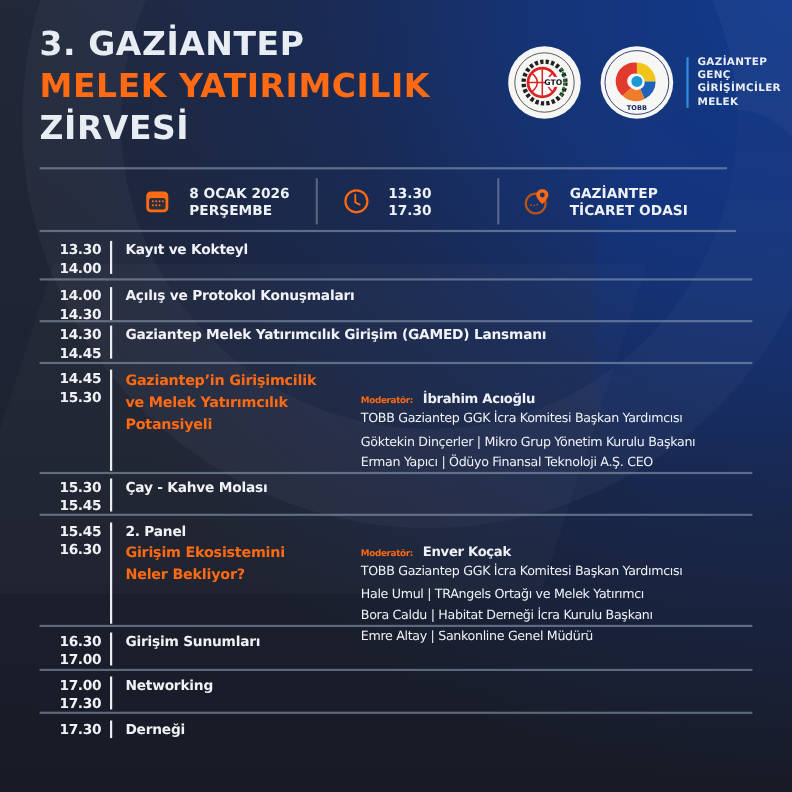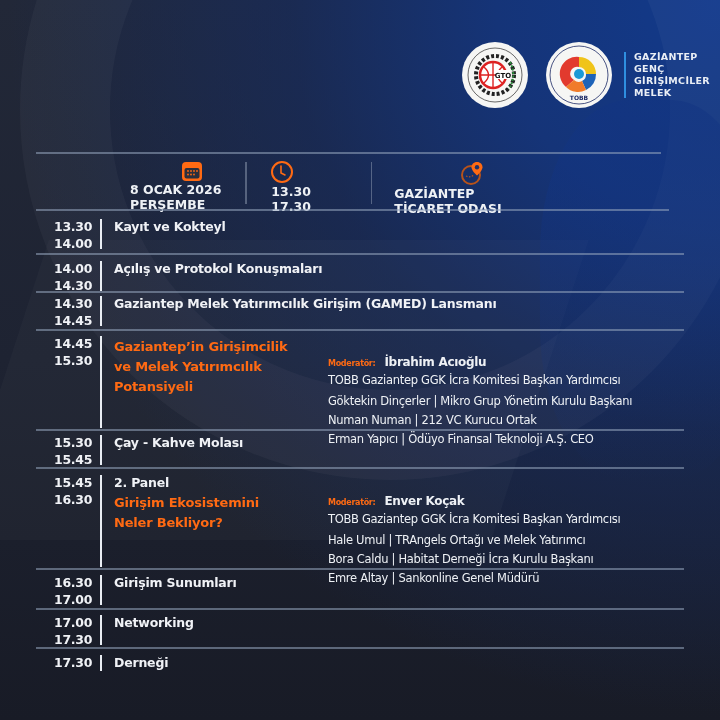--- a/index.html
+++ b/index.html
@@ -47,21 +47,21 @@
     .logo-circ svg { width: 66px; height: 66px; }
     .ggk { display: flex; align-items: center; margin-left: -6px; }
     .ggk .bar { width: 2px; height: 46px; background: #2f8fe0; margin-right: 8px; }
     .ggk .txt { font-family: "DejaVu Sans", sans-serif; font-weight: bold; font-size: 9.5px; line-height: 12px; color: #e9eef5; letter-spacing: 0.3px; }
 
     
     .hr { position: absolute; left: 36px; height: 1.5px; background: rgba(150,165,190,0.55); }
 
     
     .info { position: absolute; top: 160px; left: 130px; height: 46px; display: flex; align-items: center; }
-    .info-item { display: flex; align-items: flex-end; height: 46px; flex-direction: column; }
+    .info-item { display: flex; align-items: center; height: 46px; }
     .info-item .ic { width: 26px; height: 26px; margin-right: 16px; display: flex; align-items: center; justify-content: center; }
     .info-item .t { font-family: "DejaVu Sans", sans-serif; font-weight: bold; font-size: 12.5px; line-height: 15px; color: #eef1f5; }
     .vsep { width: 1.5px; height: 42px; background: rgba(160,170,190,0.45); margin: 0 22px 0 24px; }
 
     
     .row { position: absolute; left: 36px; width: 656px; }
     .row .times { position: absolute; left: 18px; top: 6px; width: 40px; text-align: left; font-family: "DejaVu Sans", sans-serif; font-size: 12.5px; line-height: 17px; color: #f0f2f6; font-weight: bold; letter-spacing: -0.3px; }
     .row .vline { position: absolute; left: 64px; top: 7px; width: 2px; background: #e9edf3; }
     .row .main { position: absolute; left: 78px; top: 6px; font-family: "DejaVu Sans", sans-serif; font-size: 12.5px; line-height: 17px; font-weight: bold; color: #f0f2f6; letter-spacing: -0.2px; }
     .row .ptitle { color: #ff6a13; font-size: 13px; line-height: 20px; margin-top: 2px; }
@@ -77,20 +77,25 @@
 <body>
 
 <div class="bg">
   <div class="arc1"></div>
   <div class="slab"></div>
   <div class="blue-right"></div>
 </div>
 
 <div class="content">
 
+  <div class="title">
+    <div class="line l1">3. GAZİANTEP</div>
+    <div class="line l2">MELEK YATIRIMCILIK</div>
+    <div class="line l3">ZİRVESİ</div>
+  </div>
 
   <div class="logos">
     <div class="logo-circ">
       <svg viewBox="0 0 66 66">
         <circle cx="33" cy="33" r="31" fill="#f6f6f4"></circle>
         <circle cx="33" cy="33" r="27" fill="none" stroke="#444" stroke-width="0.8"></circle>
         <circle cx="33" cy="33" r="19" fill="none" stroke="#222" stroke-width="4" stroke-dasharray="3 2"></circle>
         <circle cx="31" cy="33" r="13" fill="#fff" stroke="#d22" stroke-width="2.5"></circle>
         <path d="M18 33 H44 M31 20 V46 M22 25 Q31 33 22 41 M40 25 Q31 33 40 41" stroke="#d22" stroke-width="1.4" fill="none"></path>
         <rect x="34" y="28" width="14" height="9" fill="#fff"></rect>
@@ -220,21 +225,20 @@
         <div>Potansiyeli</div>
       </div>
     </div>
     <div class="right">
       <div class="mod">
         <span class="lab">Moderatör:</span>
         <span class="nm">İbrahim Acıoğlu</span>
       </div>
       <div class="sub">TOBB Gaziantep GGK İcra Komitesi Başkan Yardımcısı</div>
       <div class="sp"><b>Göktekin Dinçerler</b> <span>| Mikro Grup Yönetim Kurulu Başkanı</span></div>
-      <div class="sp"><b>Numan Numan</b> <span>| 212 VC Kurucu Ortak</span></div>
       <div class="sp"><b>Erman Yapıcı</b> <span>| Ödüyo Finansal Teknoloji A.Ş. CEO</span></div>
     </div>
   </div>
   <div class="hr" style="top:429px; width:648px;"></div>
 
   <div class="row" style="top:428px; height:40px;">
     <div class="times">
       <div>15.30</div>
       <div>15.45</div>
     </div>

